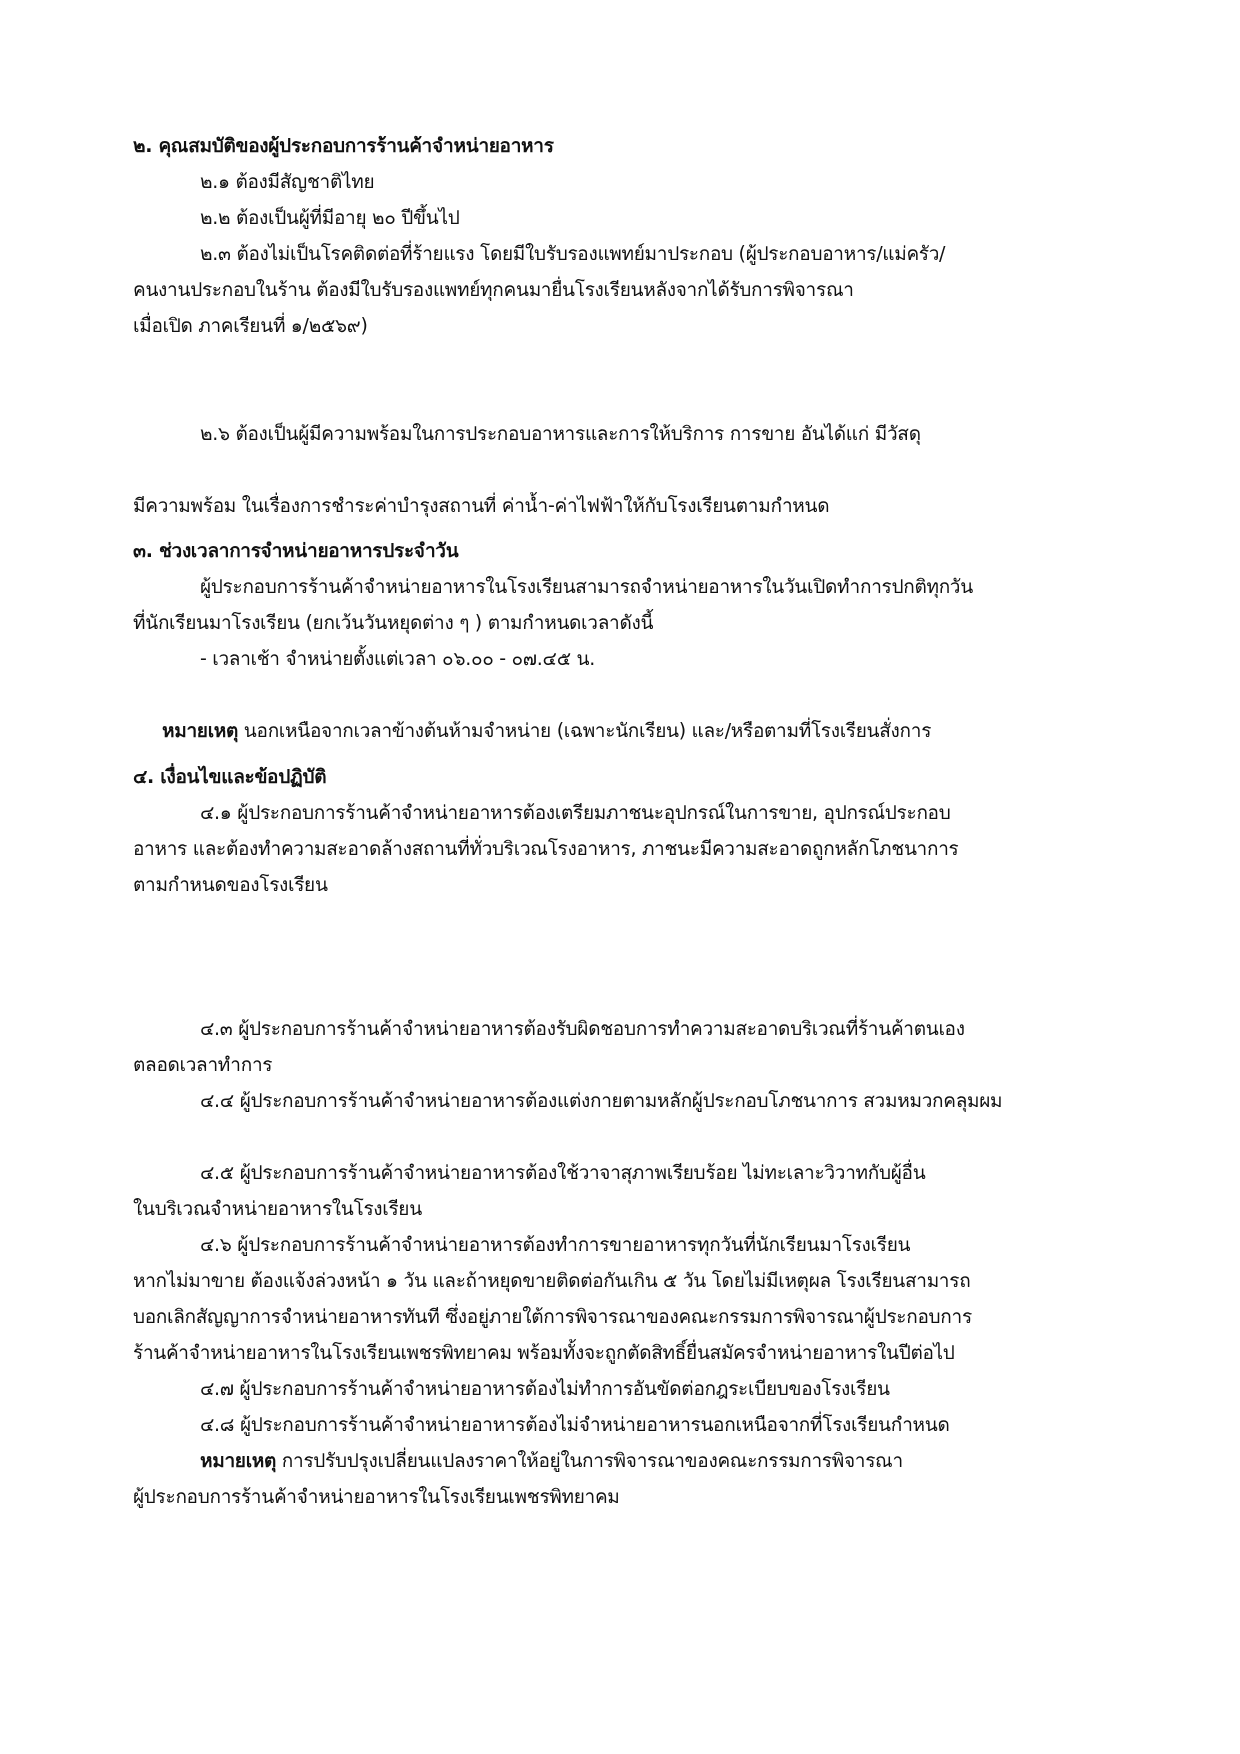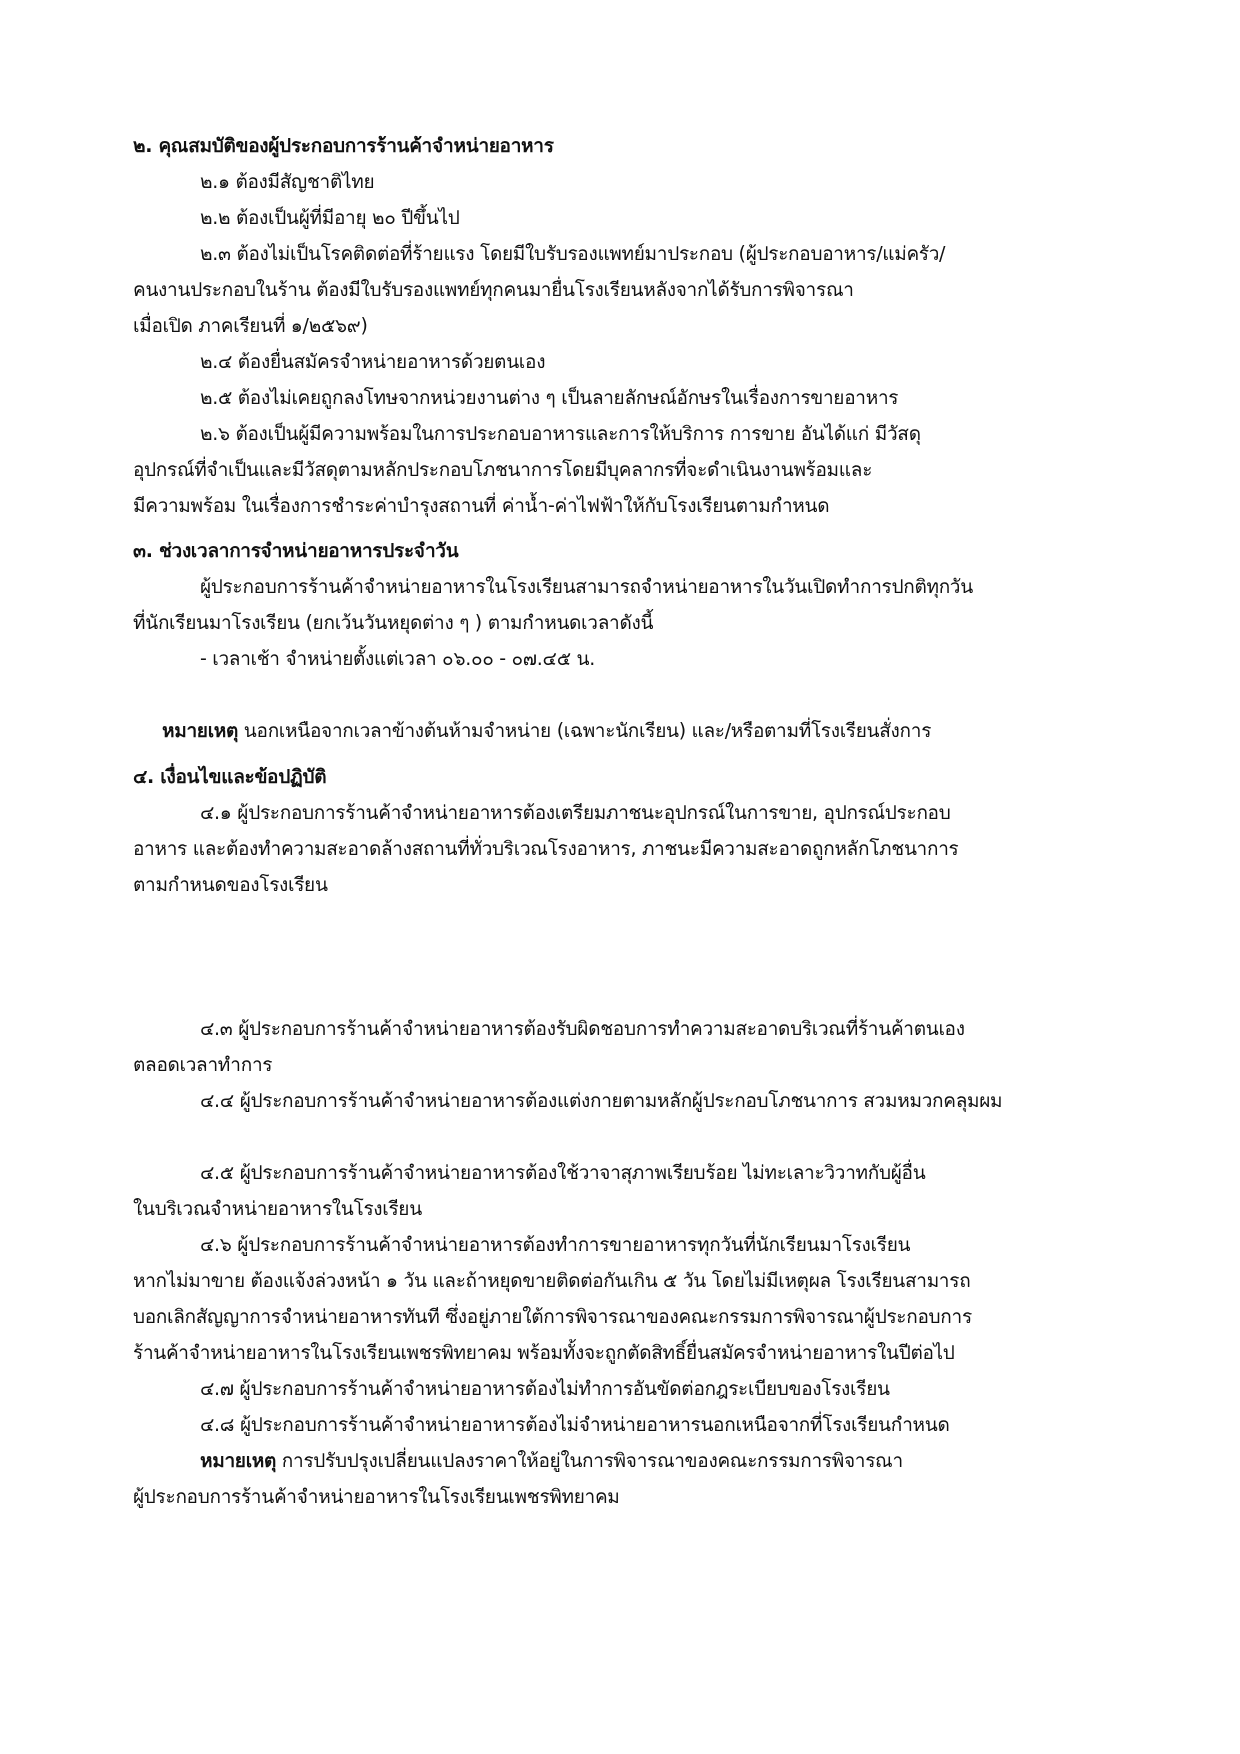--- a/index.html
+++ b/index.html
@@ -18,24 +18,21 @@
 <body>
 
 <div class="page">
 
   <div class="line l0 heading" style="top:131px">๒. คุณสมบัติของผู้ประกอบการร้านค้าจำหน่ายอาหาร</div>
   <div class="line l1" style="top:167px">๒.๑ ต้องมีสัญชาติไทย</div>
   <div class="line l1" style="top:203px">๒.๒ ต้องเป็นผู้ที่มีอายุ ๒๐ ปีขึ้นไป</div>
   <div class="line l1" style="top:239px">๒.๓ ต้องไม่เป็นโรคติดต่อที่ร้ายแรง โดยมีใบรับรองแพทย์มาประกอบ (ผู้ประกอบอาหาร/แม่ครัว/</div>
   <div class="line l0" style="top:275px">คนงานประกอบในร้าน ต้องมีใบรับรองแพทย์ทุกคนมายื่นโรงเรียนหลังจากได้รับการพิจารณา</div>
   <div class="line l0" style="top:311px">เมื่อเปิด ภาคเรียนที่ ๑/๒๕๖๙)</div>
-  <div class="line l1" style="top:347px">๒.๔ ต้องยื่นสมัครจำหน่ายอาหารด้วยตนเอง</div>
-  <div class="line l1" style="top:383px">๒.๕ ต้องไม่เคยถูกลงโทษจากหน่วยงานต่าง ๆ เป็นลายลักษณ์อักษรในเรื่องการขายอาหาร</div>
   <div class="line l1" style="top:419px">๒.๖ ต้องเป็นผู้มีความพร้อมในการประกอบอาหารและการให้บริการ การขาย อันได้แก่ มีวัสดุ</div>
-  <div class="line l0" style="top:455px">อุปกรณ์ที่จำเป็นและมีวัสดุตามหลักประกอบโภชนาการโดยมีบุคลากรที่จะดำเนินงานพร้อมและ</div>
   <div class="line l0" style="top:491px">มีความพร้อม ในเรื่องการชำระค่าบำรุงสถานที่ ค่าน้ำ-ค่าไฟฟ้าให้กับโรงเรียนตามกำหนด</div>
 
   <div class="line l0 heading" style="top:536px">๓. ช่วงเวลาการจำหน่ายอาหารประจำวัน</div>
   <div class="line l1" style="top:572px">ผู้ประกอบการร้านค้าจำหน่ายอาหารในโรงเรียนสามารถจำหน่ายอาหารในวันเปิดทำการปกติทุกวัน</div>
   <div class="line l0" style="top:608px">ที่นักเรียนมาโรงเรียน (ยกเว้นวันหยุดต่าง ๆ ) ตามกำหนดเวลาดังนี้</div>
   <div class="line l1" style="top:644px">-  เวลาเช้า จำหน่ายตั้งแต่เวลา ๐๖.๐๐ - ๐๗.๔๕ น.</div>
   <div class="line lb" style="top:716px">
     <span class="bold">หมายเหตุ</span><span> นอกเหนือจากเวลาข้างต้นห้ามจำหน่าย (เฉพาะนักเรียน) และ/หรือตามที่โรงเรียนสั่งการ</span>
   </div>
 

